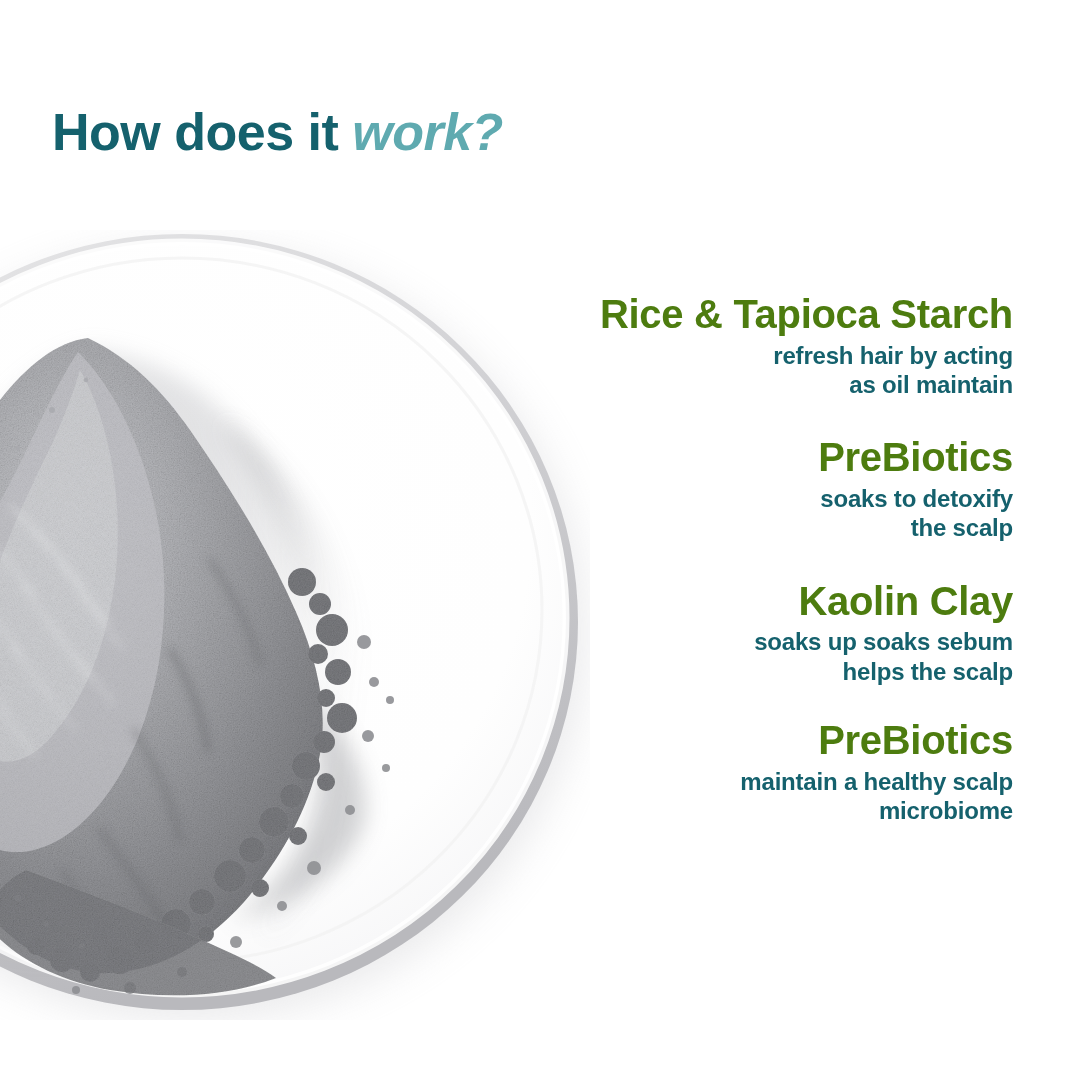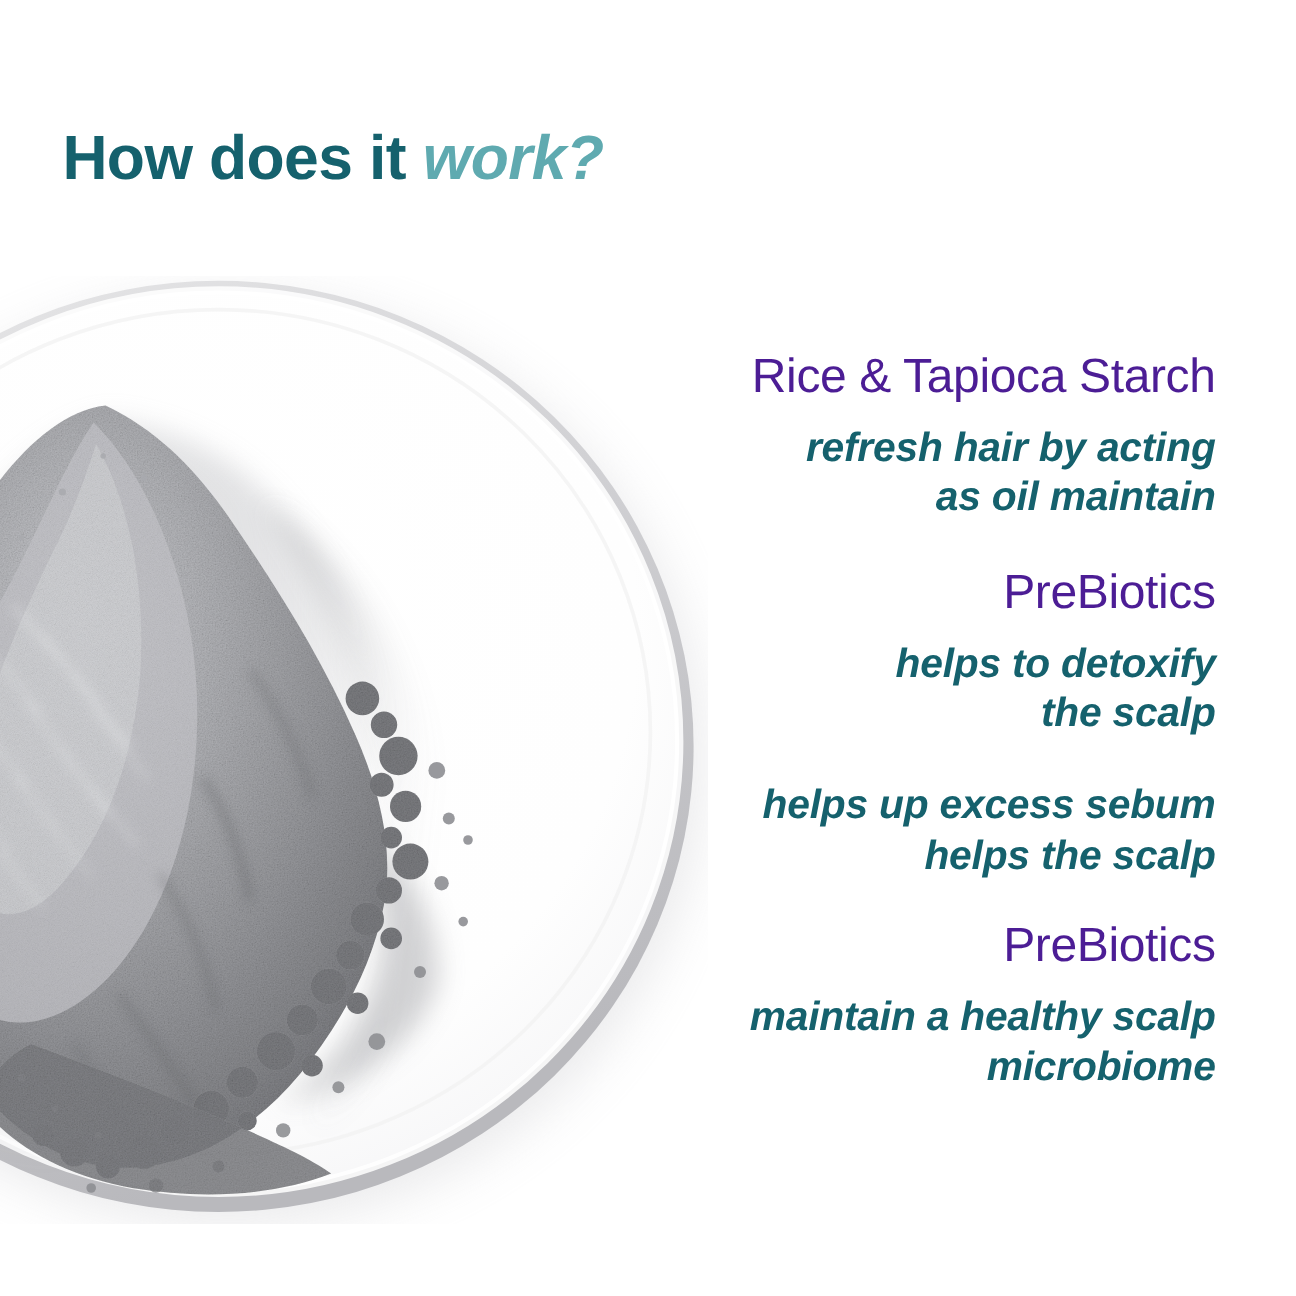--- a/index.html
+++ b/index.html
@@ -26,26 +26,26 @@
   .art svg{display:block;width:100%;height:100%;}
 
   
   .ingredients{
     position:absolute;right:67px;top:292px;width:500px;
     text-align:right;
   }
   .ing-block{margin-bottom:32px;}
   .ing-block:last-child{margin-bottom:0;}
   .ing-name{
-    font-size:40px;font-weight:400;color:#4c1d95;
+    font-size:40px;font-weight:700;color:#4d7c0f;
     line-height:1.12;letter-spacing:-0.3px;white-space:nowrap;
   }
   .ing-desc{
-    font-size:34px;font-weight:700;font-style:italic;color:#15616d;
-    line-height:1.22;margin-top:16px;letter-spacing:-0.2px;
+    font-size:24px;font-weight:700;color:#15616d;
+    line-height:1.22;margin-top:4px;letter-spacing:-0.2px;
   }
   .ing-desc .dline{display:block;white-space:nowrap;}
 
   
   .b0{margin-bottom:36px;}
   .b1{margin-bottom:36px;}
   .b2{margin-bottom:32px;}
 </style>
 </head>
 <body>
@@ -284,28 +284,29 @@
       <div class="ing-name">Rice &amp; Tapioca Starch</div>
       <div class="ing-desc">
         <span class="dline">refresh hair by acting</span>
         <span class="dline">as oil maintain</span>
       </div>
     </div>
 
     <div class="ing-block b1">
       <div class="ing-name">PreBiotics</div>
       <div class="ing-desc">
-        <span class="dline">helps to detoxify</span>
+        <span class="dline">soaks to detoxify</span>
         <span class="dline">the scalp</span>
       </div>
     </div>
 
     <div class="ing-block b2">
+      <div class="ing-name">Kaolin Clay</div>
       <div class="ing-desc">
-        <span class="dline">helps up excess sebum</span>
+        <span class="dline">soaks up soaks sebum</span>
         <span class="dline">helps the scalp</span>
       </div>
     </div>
 
     <div class="ing-block">
       <div class="ing-name">PreBiotics</div>
       <div class="ing-desc">
         <span class="dline">maintain a healthy scalp</span>
         <span class="dline">microbiome</span>
       </div>

